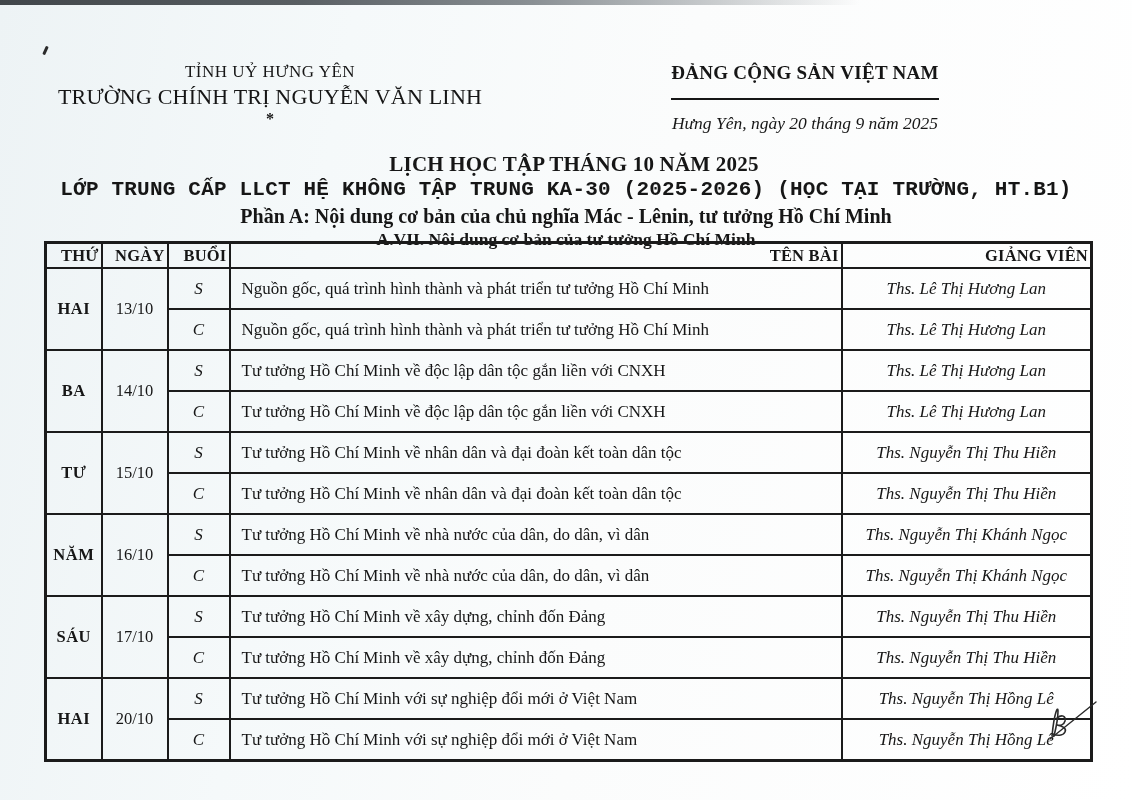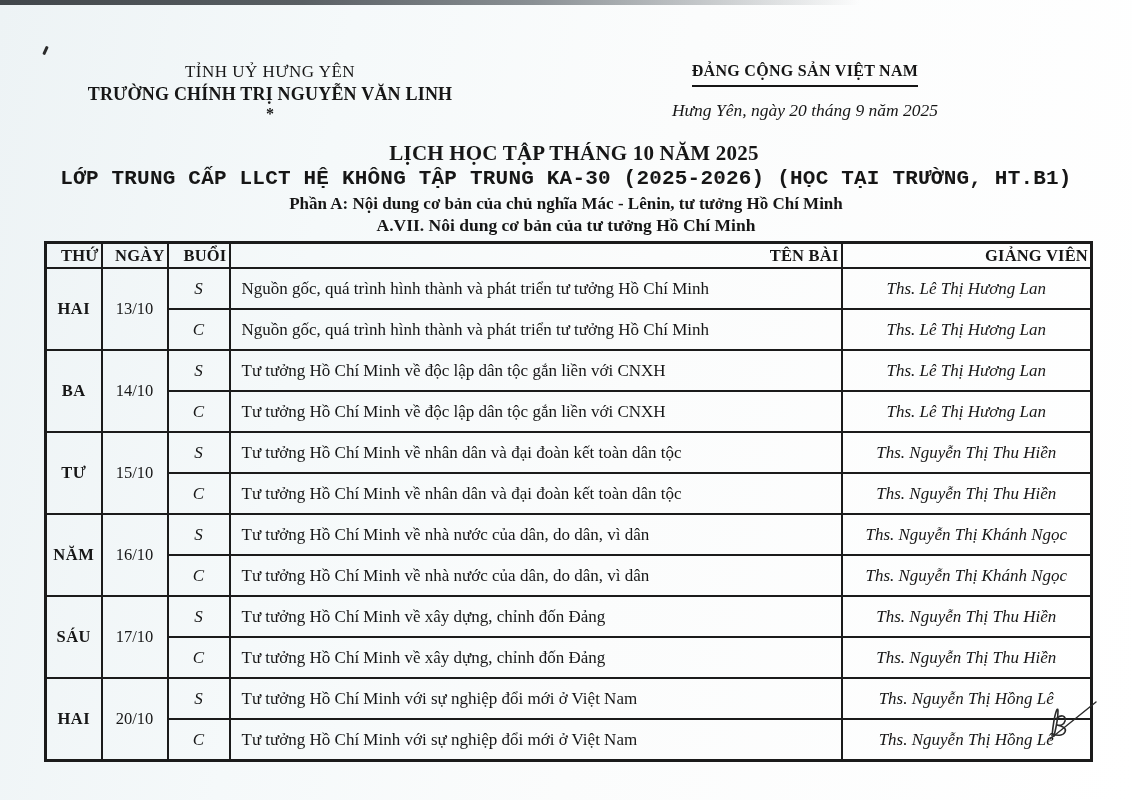--- a/index.html
+++ b/index.html
@@ -17,34 +17,34 @@
   .speck{
     position:absolute;left:44px;top:46px;width:3px;height:9px;
     background:#2b2b2b;transform:rotate(24deg);border-radius:1px;
   }
   .doc{position:absolute;left:0;top:0;width:1132px;}
 
   
   .head{display:flex;margin-top:62px;}
   .head-left{width:540px;text-align:center;}
   .org-top{font-size:17px;letter-spacing:.5px;}
-  .org-name{font-size:18px;font-weight:bold;margin-top:2px;letter-spacing:.2px;}
+  .org-name{font-size:22px;font-weight:normal;margin-top:2px;letter-spacing:.2px;}
   .org-star{font-size:16px;font-weight:bold;margin-top:0px;}
   .head-right{width:470px;text-align:center;margin-left:30px;}
   .party-line{
-    font-size:16px;font-weight:bold;letter-spacing:.3px;
-    display:inline-block;border-bottom:2px solid #161616;padding-bottom:5px;
+    font-size:19px;font-weight:bold;letter-spacing:.3px;
+    display:inline-block;border-bottom:2px solid #161616;padding-bottom:14px;
   }
   .date-line{font-size:17.5px;font-style:italic;margin-top:13px;}
 
   
   .titles{text-align:center;margin-top:18px;}
   .title-1{font-size:21px;font-weight:bold;letter-spacing:.2px;margin-left:16px;}
   .title-2{font-size:21px;font-weight:bold;margin-top:1px;letter-spacing:.2px;font-family:Liberation Mono, monospace;}
-  .subtitle-1{font-size:17px;font-weight:bold;margin-top:4px;}
+  .subtitle-1{font-size:20px;font-weight:bold;margin-top:4px;}
   .subtitle-2{font-size:17.5px;font-weight:bold;margin-top:1px;}
 
   
   table.schedule{
     position:absolute;left:44px;top:241px;width:1046px;
     border-collapse:collapse;table-layout:fixed;
     border:3px solid #1b1b1b;
   }
   table.schedule th,table.schedule td{
     border:2px solid #1b1b1b;overflow:hidden;

